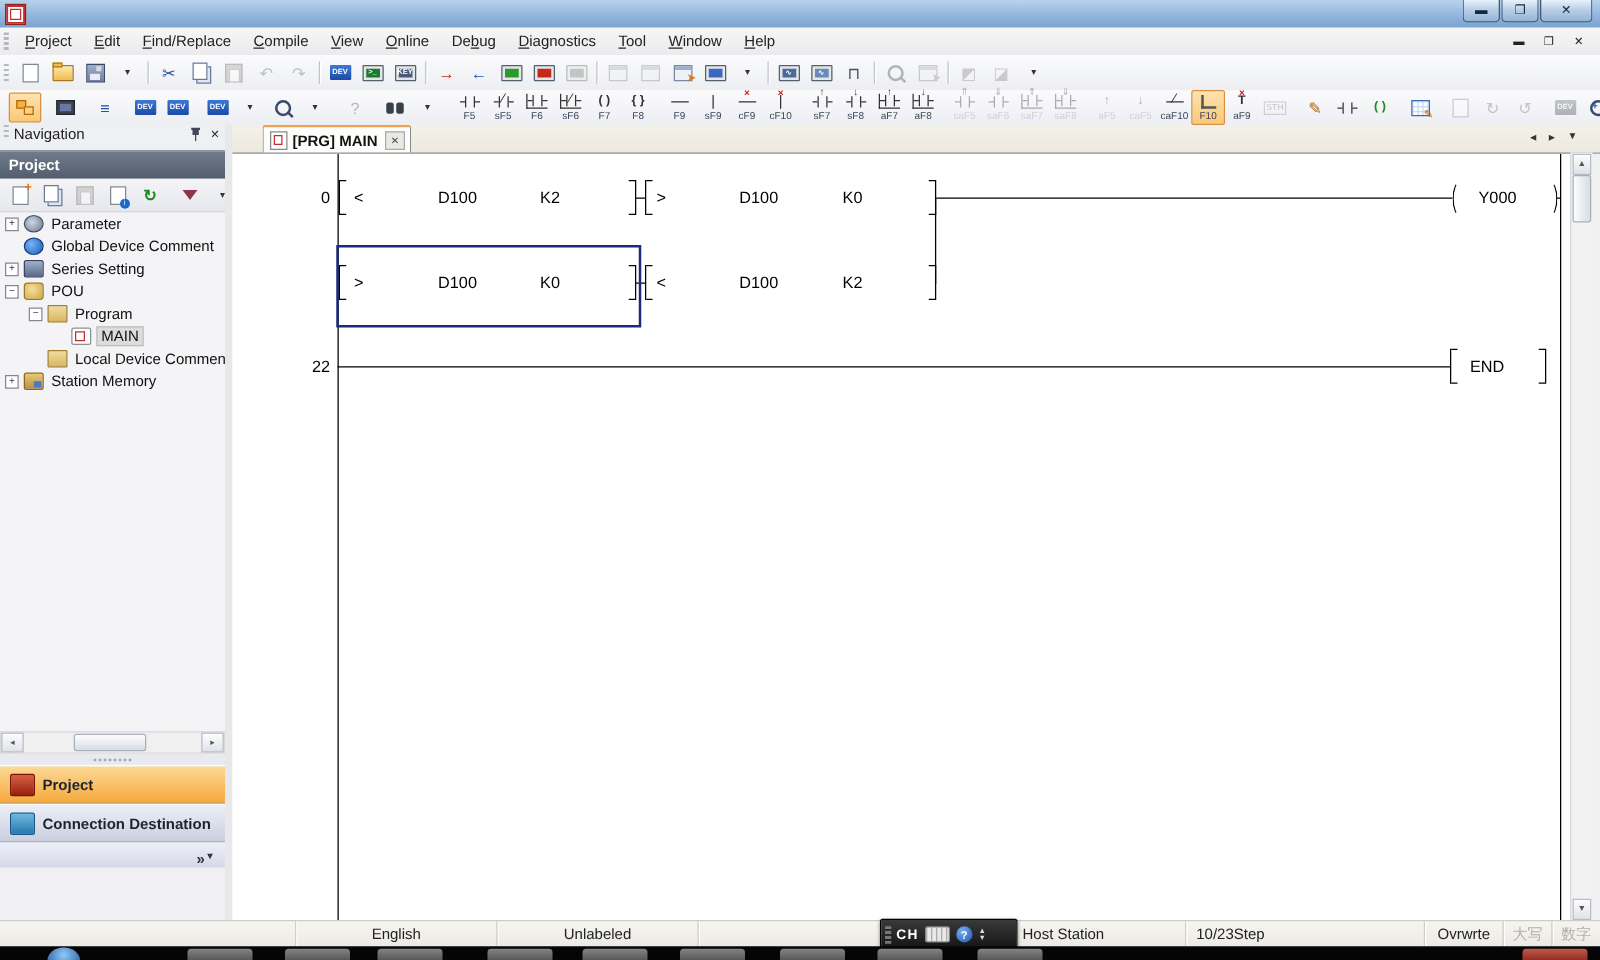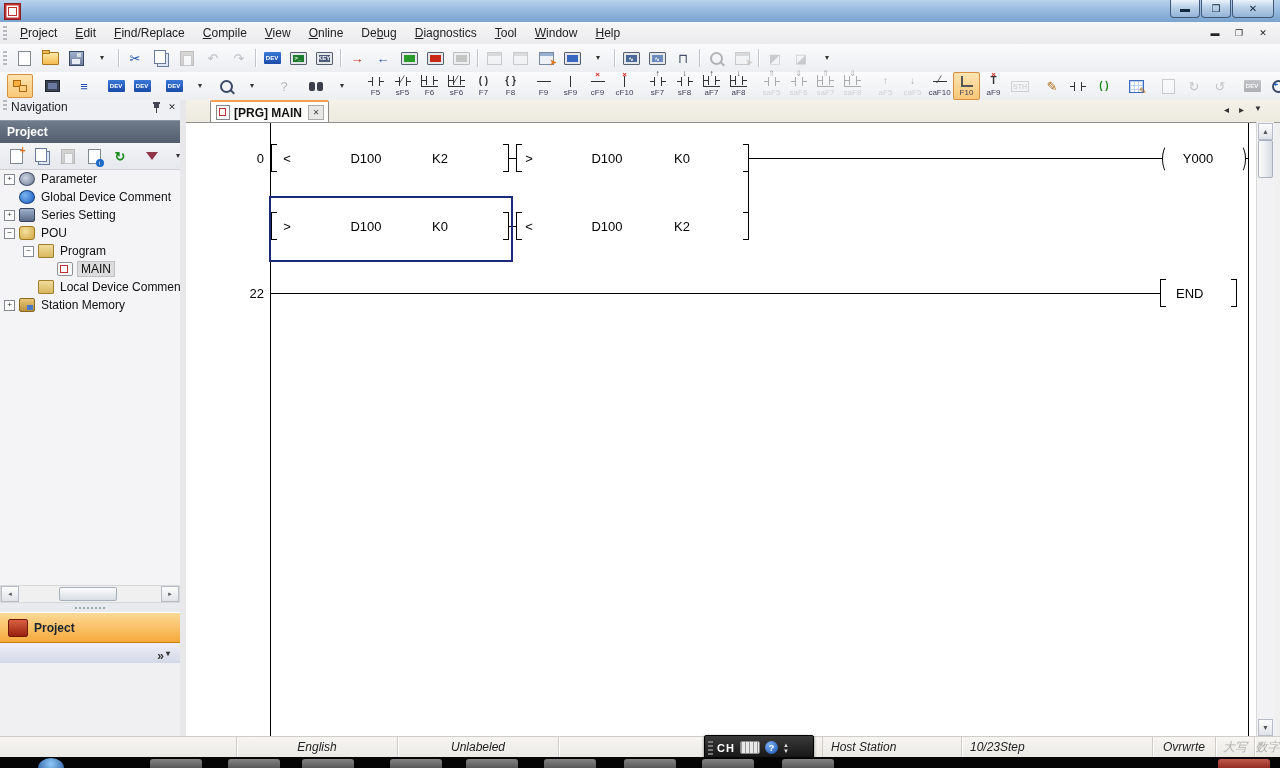--- a/index.html
+++ b/index.html
@@ -180,21 +180,21 @@
   .ltext.left{transform:translate(0,-50%);}
   .stepnum{position:absolute;left:0;width:78px;text-align:right;transform:translateY(-50%);font-size:13px;color:#000;}
   .par{position:absolute;width:10px;height:26px;border:1px solid transparent;}
   .par.l{border-left-color:#000;border-radius:50%;}
   .par.r{border-right-color:#000;border-radius:50%;}
   #sel-box{position:absolute;border:2px solid #1b2a7b;background:transparent;}
 
   
   #statusbar{left:0;bottom:11px;width:1280px;height:20px;background:linear-gradient(#f6f5f2,#eceae4);
     border-top:1px solid #cfcdc5;display:flex;align-items:center;font-size:12px;color:#222;}
-  .ssec{height:20px;display:flex;align-items:center;border-right:1px solid #cfcdc5;box-shadow:1px 0 0 #fff;font-style:italic;}
+  .ssec{height:20px;display:flex;align-items:center;border-right:1px solid #cfcdc5;box-shadow:1px 0 0 #fff;}
   .ssec.c{justify-content:center;}
   .gray-cn{color:#b0b0ac;}
   #ime{position:absolute;left:704px;top:-2px;width:108px;height:23px;background:linear-gradient(#3a3a3a,#141414);
     border:1px solid #000;border-radius:2px;display:flex;align-items:center;color:#fff;box-shadow:0 1px 3px rgba(0,0,0,.5);}
   #ime .dots{width:5px;height:14px;margin:0 4px 0 3px;background:repeating-linear-gradient(180deg,#777 0 2px,transparent 2px 4px);}
   #ime .ch{font-size:11px;font-weight:bold;letter-spacing:1px;}
   .kbd{width:18px;height:11px;margin-left:5px;background:#e8e8e8;border:1px solid #888;border-radius:2px;
     background-image:linear-gradient(90deg,#999 1px,transparent 1px);background-size:4px 100%;}
   .helpc{width:13px;height:13px;margin-left:5px;background:radial-gradient(circle at 35% 30%,#7ab0f0,#1a50b0);
     border-radius:50%;color:#fff;font-size:9px;font-weight:bold;display:flex;align-items:center;justify-content:center;}
@@ -815,20 +815,24 @@
         <i></i>
         <i></i>
         <i></i>
         <i></i>
         <i></i>
       </div>
     <div id="nav-buttons">
         <div class="nav-big-btn active">
           <span class="bicon bi-project"></span>
           <span>Project</span>
+        </div>
+        <div class="nav-big-btn">
+          <span class="bicon bi-conn"></span>
+          <span>Connection Destination</span>
         </div>
       </div>
     <div id="nav-chevron">
         <span>»</span>
         <span style="font-size:8px;margin-left:2px;">▾</span>
       </div>
   </div>
 </div>
 <div id="vsplit" class="abs"></div>
 
@@ -893,21 +897,21 @@
 
 <div id="statusbar" class="abs">
   <div class="ssec" style="width:236px;"></div>
   <div class="ssec c" style="width:160px;">English</div>
   <div class="ssec c" style="width:160px;">Unlabeled</div>
   <div class="ssec" style="flex:1;border-right:none;box-shadow:none;"></div>
   <div class="ssec" style="width:130px;padding-left:8px;border-left:1px solid #cfcdc5;">Host Station</div>
   <div class="ssec" style="width:182px;padding-left:8px;">10/23Step</div>
   <div class="ssec c" style="width:62px;">Ovrwrte</div>
   <div class="ssec c gray-cn" style="width:38px;">大写</div>
-  <div class="ssec c gray-cn" style="width:25px;border-right:none;box-shadow:none;">数字</div>
+  <div class="ssec c gray-cn" style="width:38px;border-right:none;box-shadow:none;">数字</div>
   <div id="ime">
     <div class="dots"></div>
     <div class="ch">CH</div>
     <div class="kbd"></div>
     <div class="helpc">?</div>
     <div class="arr">
         <span>▲</span>
         <span>▼</span>
       </div>
   </div>

